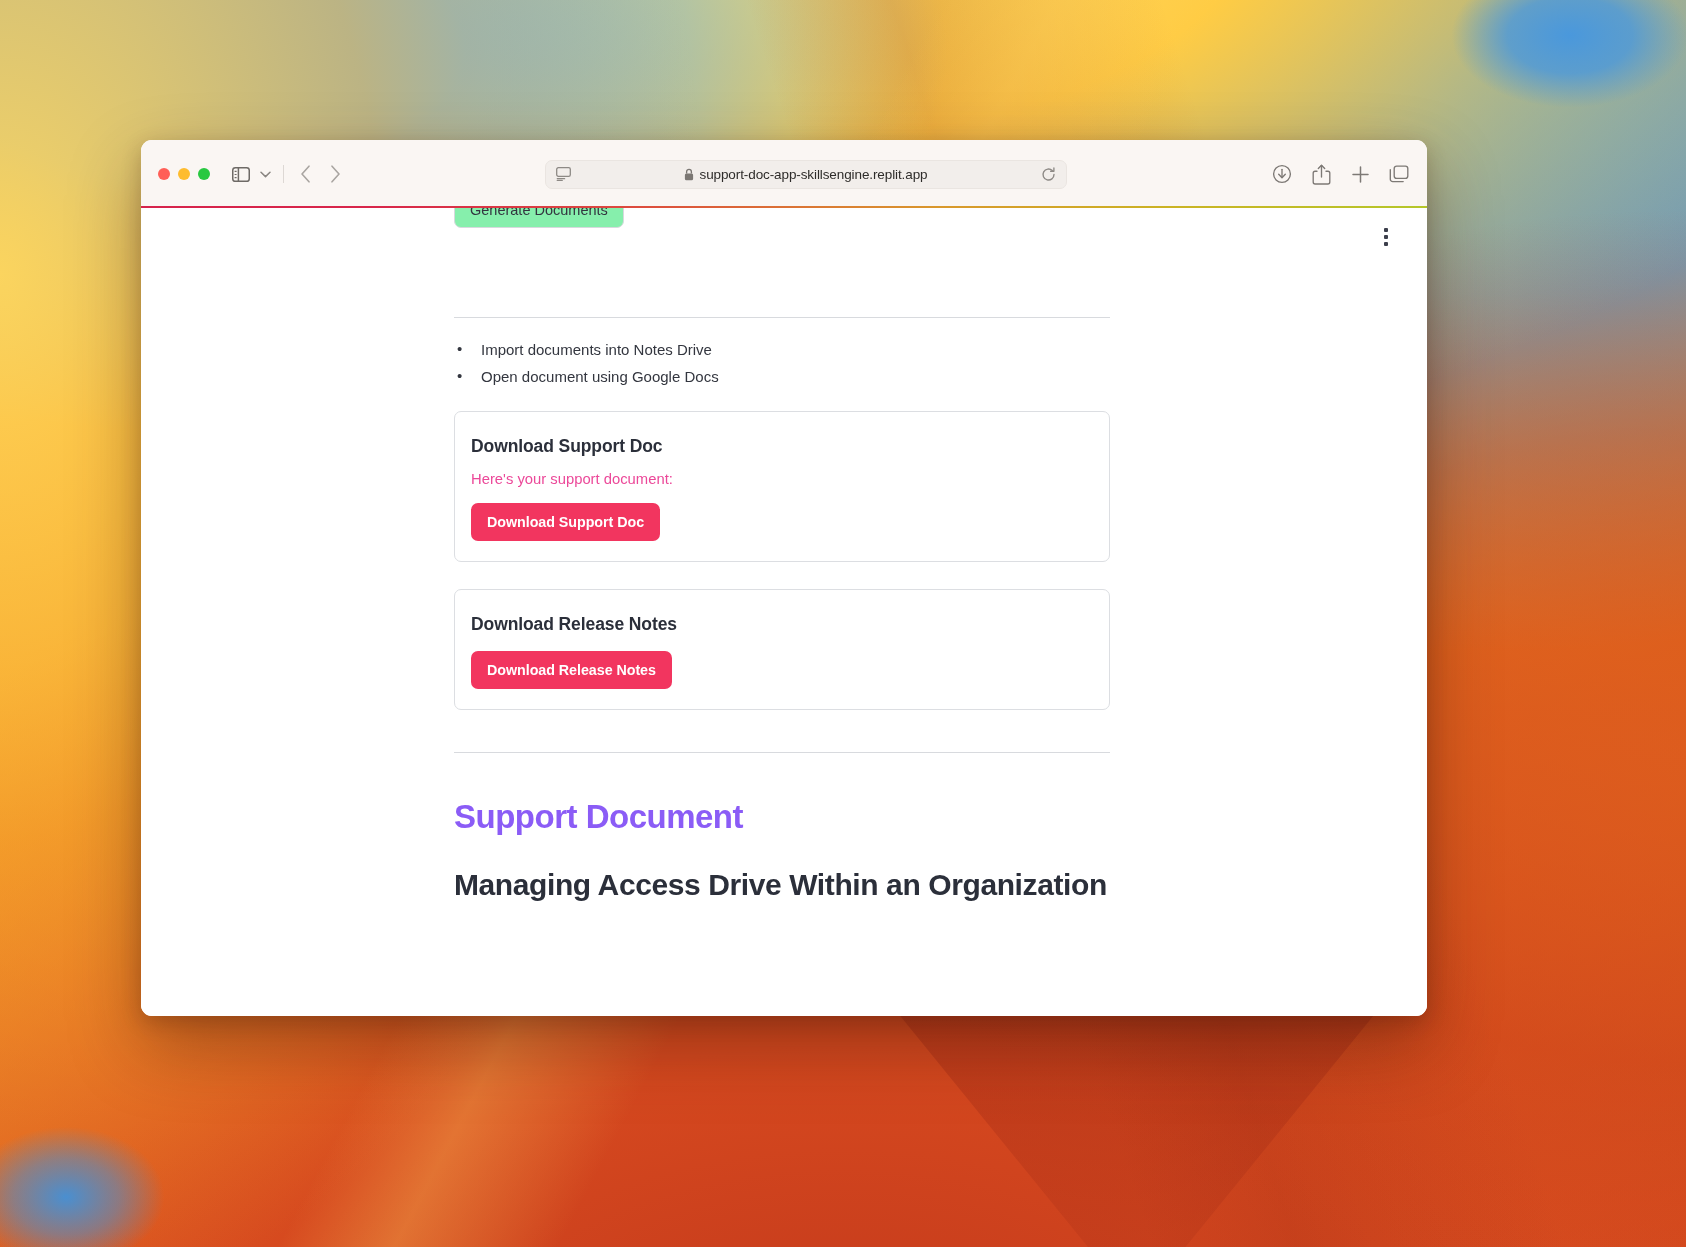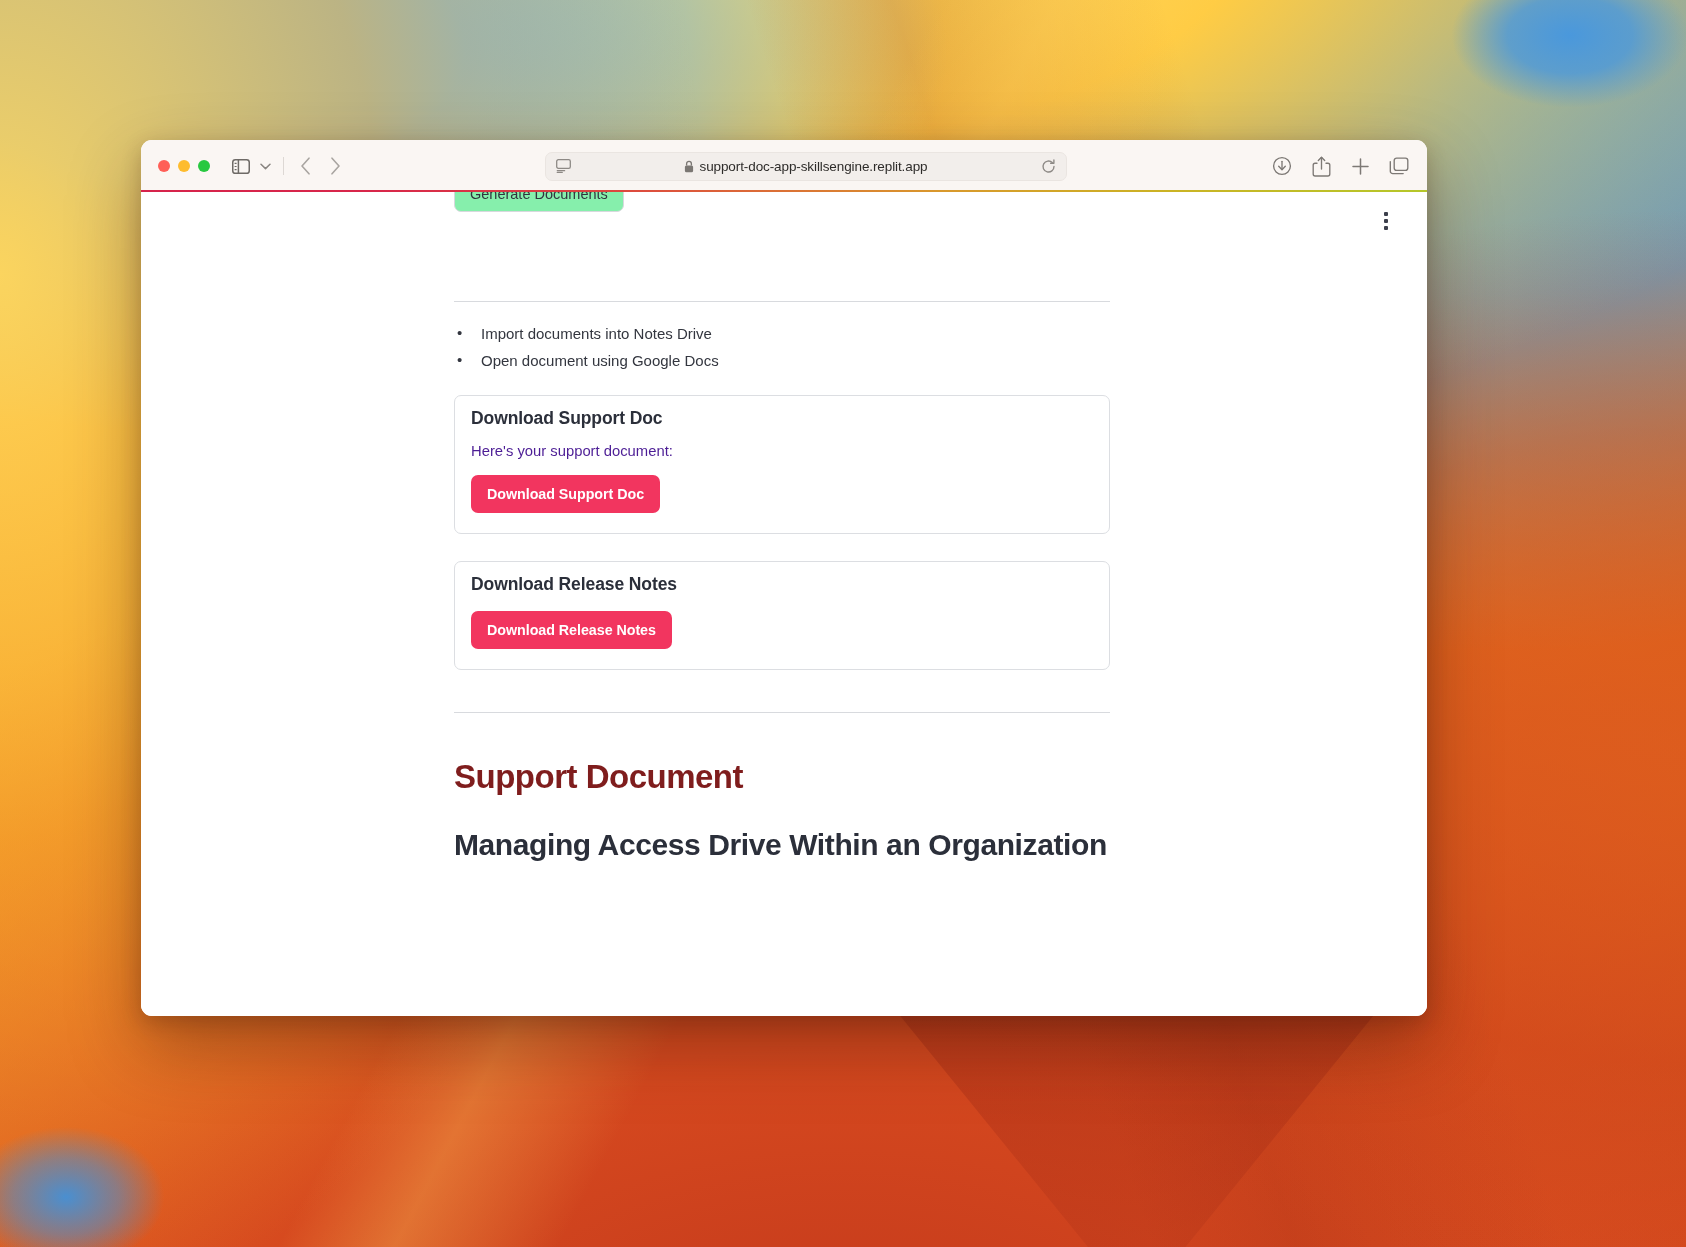--- a/index.html
+++ b/index.html
@@ -69,21 +69,21 @@
     width: 1286px;
     height: 876px;
     border-radius: 11px;
     overflow: hidden;
     box-shadow: 0 30px 70px rgba(60,22,8,0.38), 0 6px 20px rgba(60,22,8,0.22);
     background: #ffffff;
   }
 
   .toolbar {
     position: relative;
-    height: 52px;
+    height: 68px;
     background: #faf6f3;
     display: flex;
     align-items: center;
     padding: 0 17px;
   }
   .toolbar::after {
     content: "";
     position: absolute;
     left: 0; right: 0; bottom: 0;
     height: 2px;
@@ -217,34 +217,34 @@
     content: "•";
     position: absolute; left: 3px; top: -1px;
     color: #33363f;
     font-size: 15px;
   }
 
   .card {
     margin-top: 20px;
     border: 1px solid #dcdee2;
     border-radius: 7px;
-    padding: 12px 16px 20px 16px;
+    padding: 24px 16px 20px 16px;
     background: #fff;
   }
   .card + .card { margin-top: 27px; }
   .card-title {
     font-size: 17.5px;
     font-weight: bold;
     color: #2b2f3a;
     letter-spacing: -0.1px;
   }
   .card-sub {
     margin-top: 14px;
     font-size: 14.8px;
-    color: #4c1d95;
+    color: #ec4899;
   }
   .dl-btn {
     display: inline-block;
     margin-top: 16px;
     background: #f2355f;
     color: #fff;
     border: none;
     border-radius: 7px;
     padding: 11px 16px;
     font-size: 14.3px;
@@ -256,21 +256,21 @@
   .rule2 {
     height: 1px;
     background: #d8dade;
     margin-top: 42px;
   }
 
   .h1-doc {
     margin-top: 45px;
     font-size: 33px;
     font-weight: bold;
-    color: #7f1d1d;
+    color: #8b5cf6;
     letter-spacing: -0.5px;
   }
   .h2-doc {
     margin-top: 32px;
     font-size: 30px;
     font-weight: bold;
     color: #2b2f3a;
     letter-spacing: -0.4px;
     white-space: nowrap;
   }

